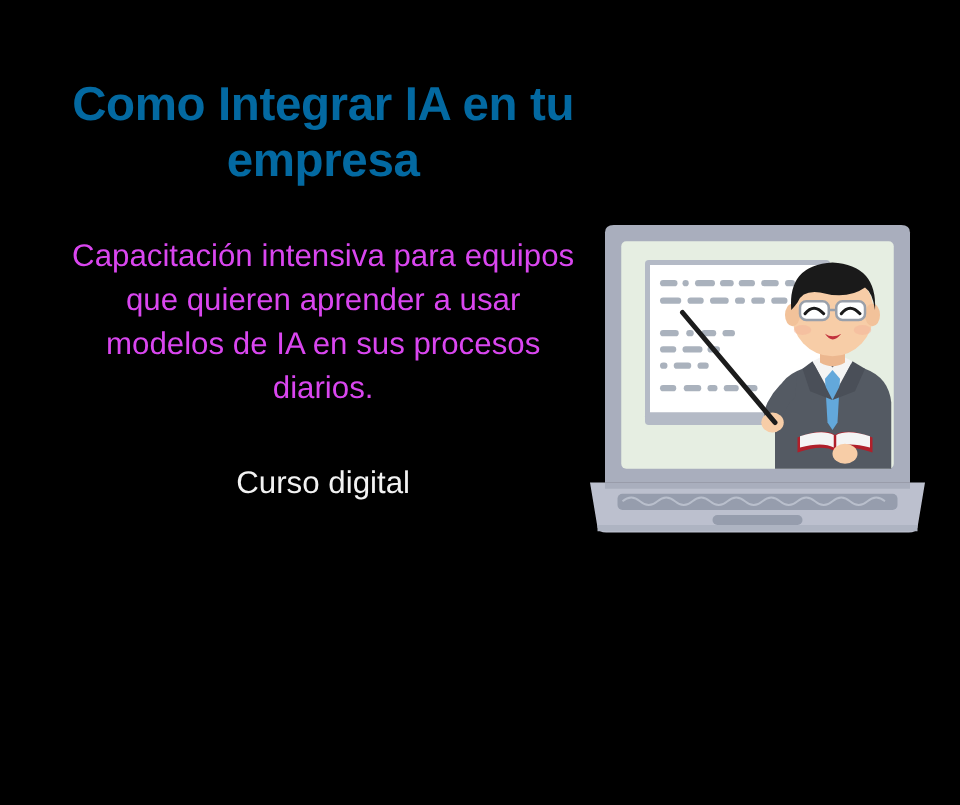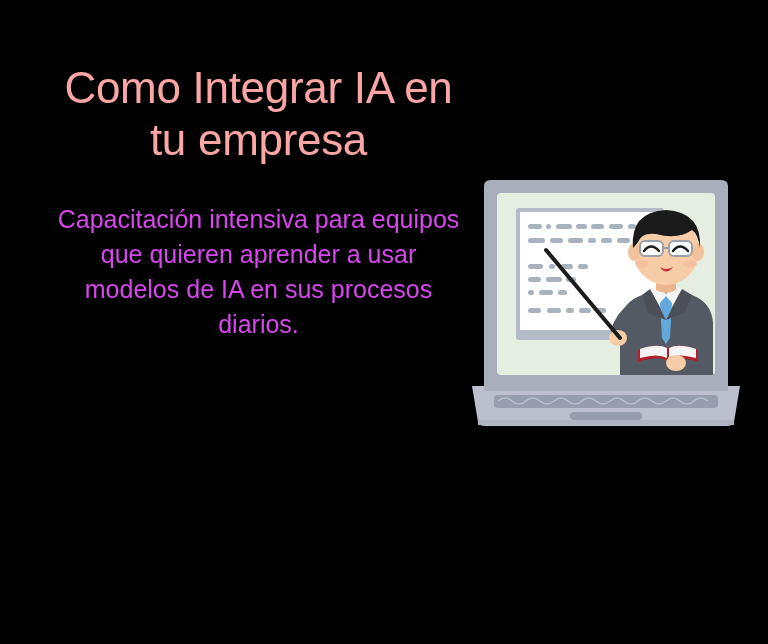--- a/index.html
+++ b/index.html
@@ -29,25 +29,25 @@
   
   .text-col {
     position: absolute;
     left: 36px;
     top: 62px;
     width: 445px;
     text-align: center;
   }
 
   .headline {
-    font-size: 44px;
-    font-weight: normal;
+    font-size: 38px;
+    font-weight: bold;
     line-height: 1.18;
     letter-spacing: -0.3px;
-    color: #fca5a5;
+    color: #0369a1;
     padding: 0 8px;
   }
 
   .subhead {
     margin-top: 36px;
     font-size: 25px;
     font-weight: normal;
     line-height: 1.40;
     color: #d946ef;
     padding: 0 20px;
@@ -75,20 +75,21 @@
 <body>
 
 <div class="slide">
 
   <div class="text-col">
 
     <h1 class="headline">Como Integrar IA en tu empresa</h1>
 
     <p class="subhead">Capacitación intensiva para equipos que quieren aprender a usar modelos de IA en sus procesos diarios.</p>
 
+    <p class="kicker">Curso digital</p>
   </div>
 
   <div class="laptop-figure">
     <svg viewBox="0 0 272 258" xmlns="http://www.w3.org/2000/svg">
 
       <path d="M14 14 Q14 8 21 8 L251 8 Q258 8 258 14 L258 214 L14 214 Z" fill="#a9aebd"></path>
 
       <rect x="27" y="21" width="218" height="182" rx="4" fill="#e6eee2"></rect>
 
       <rect x="46" y="36" width="148" height="130" rx="3" fill="#b4bac6"></rect>

